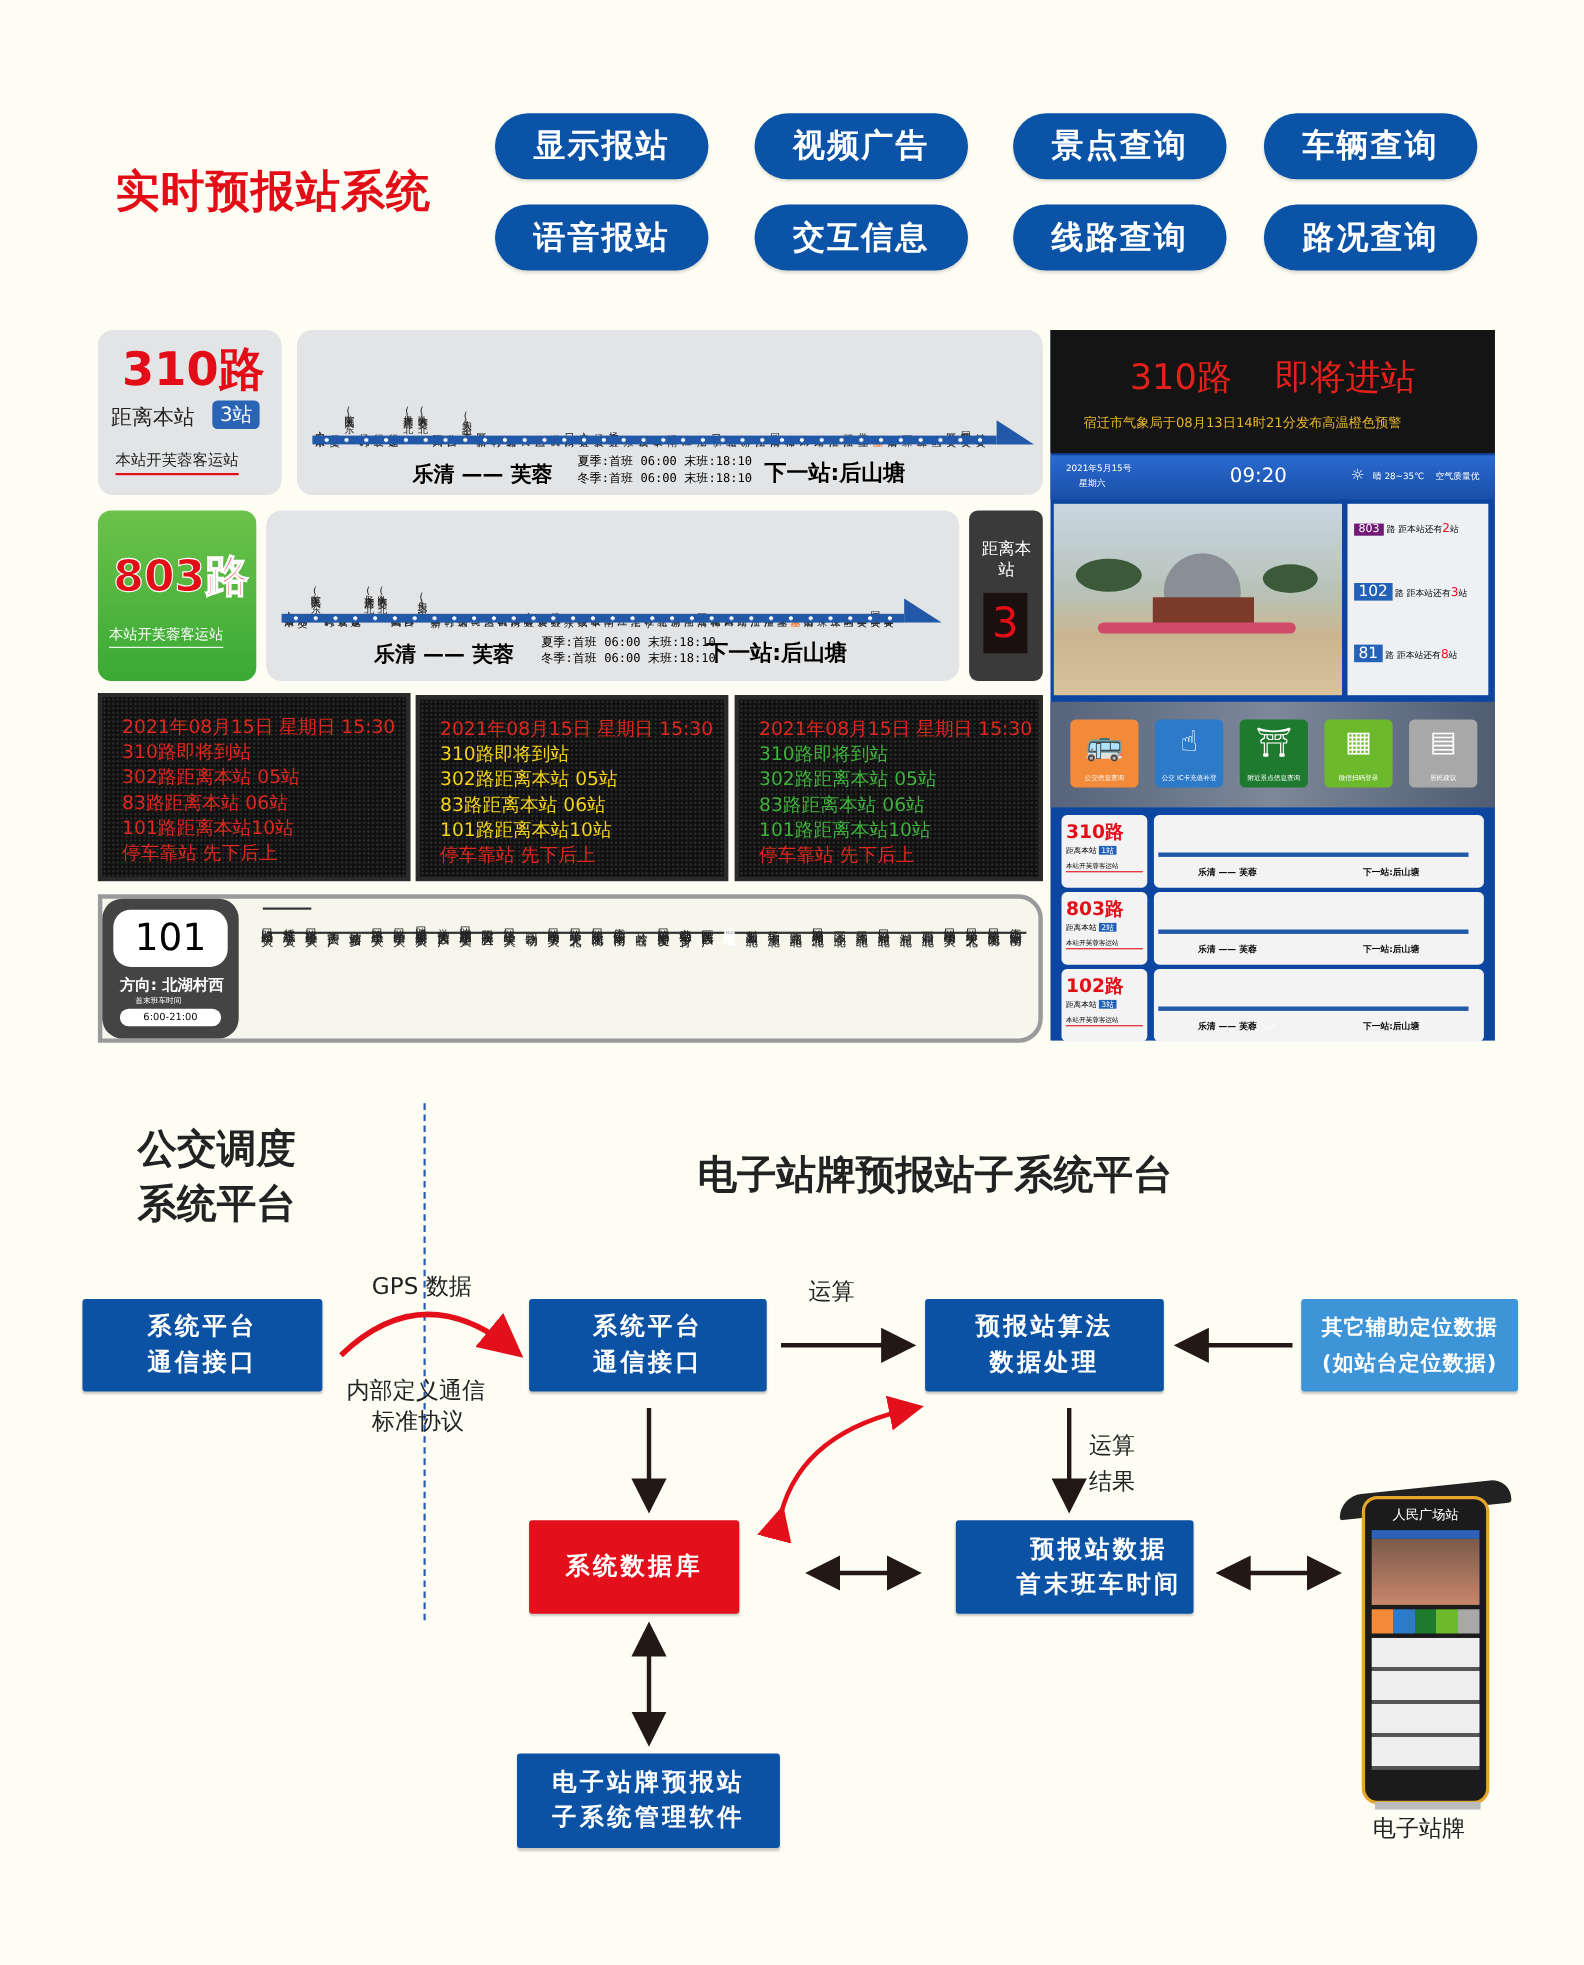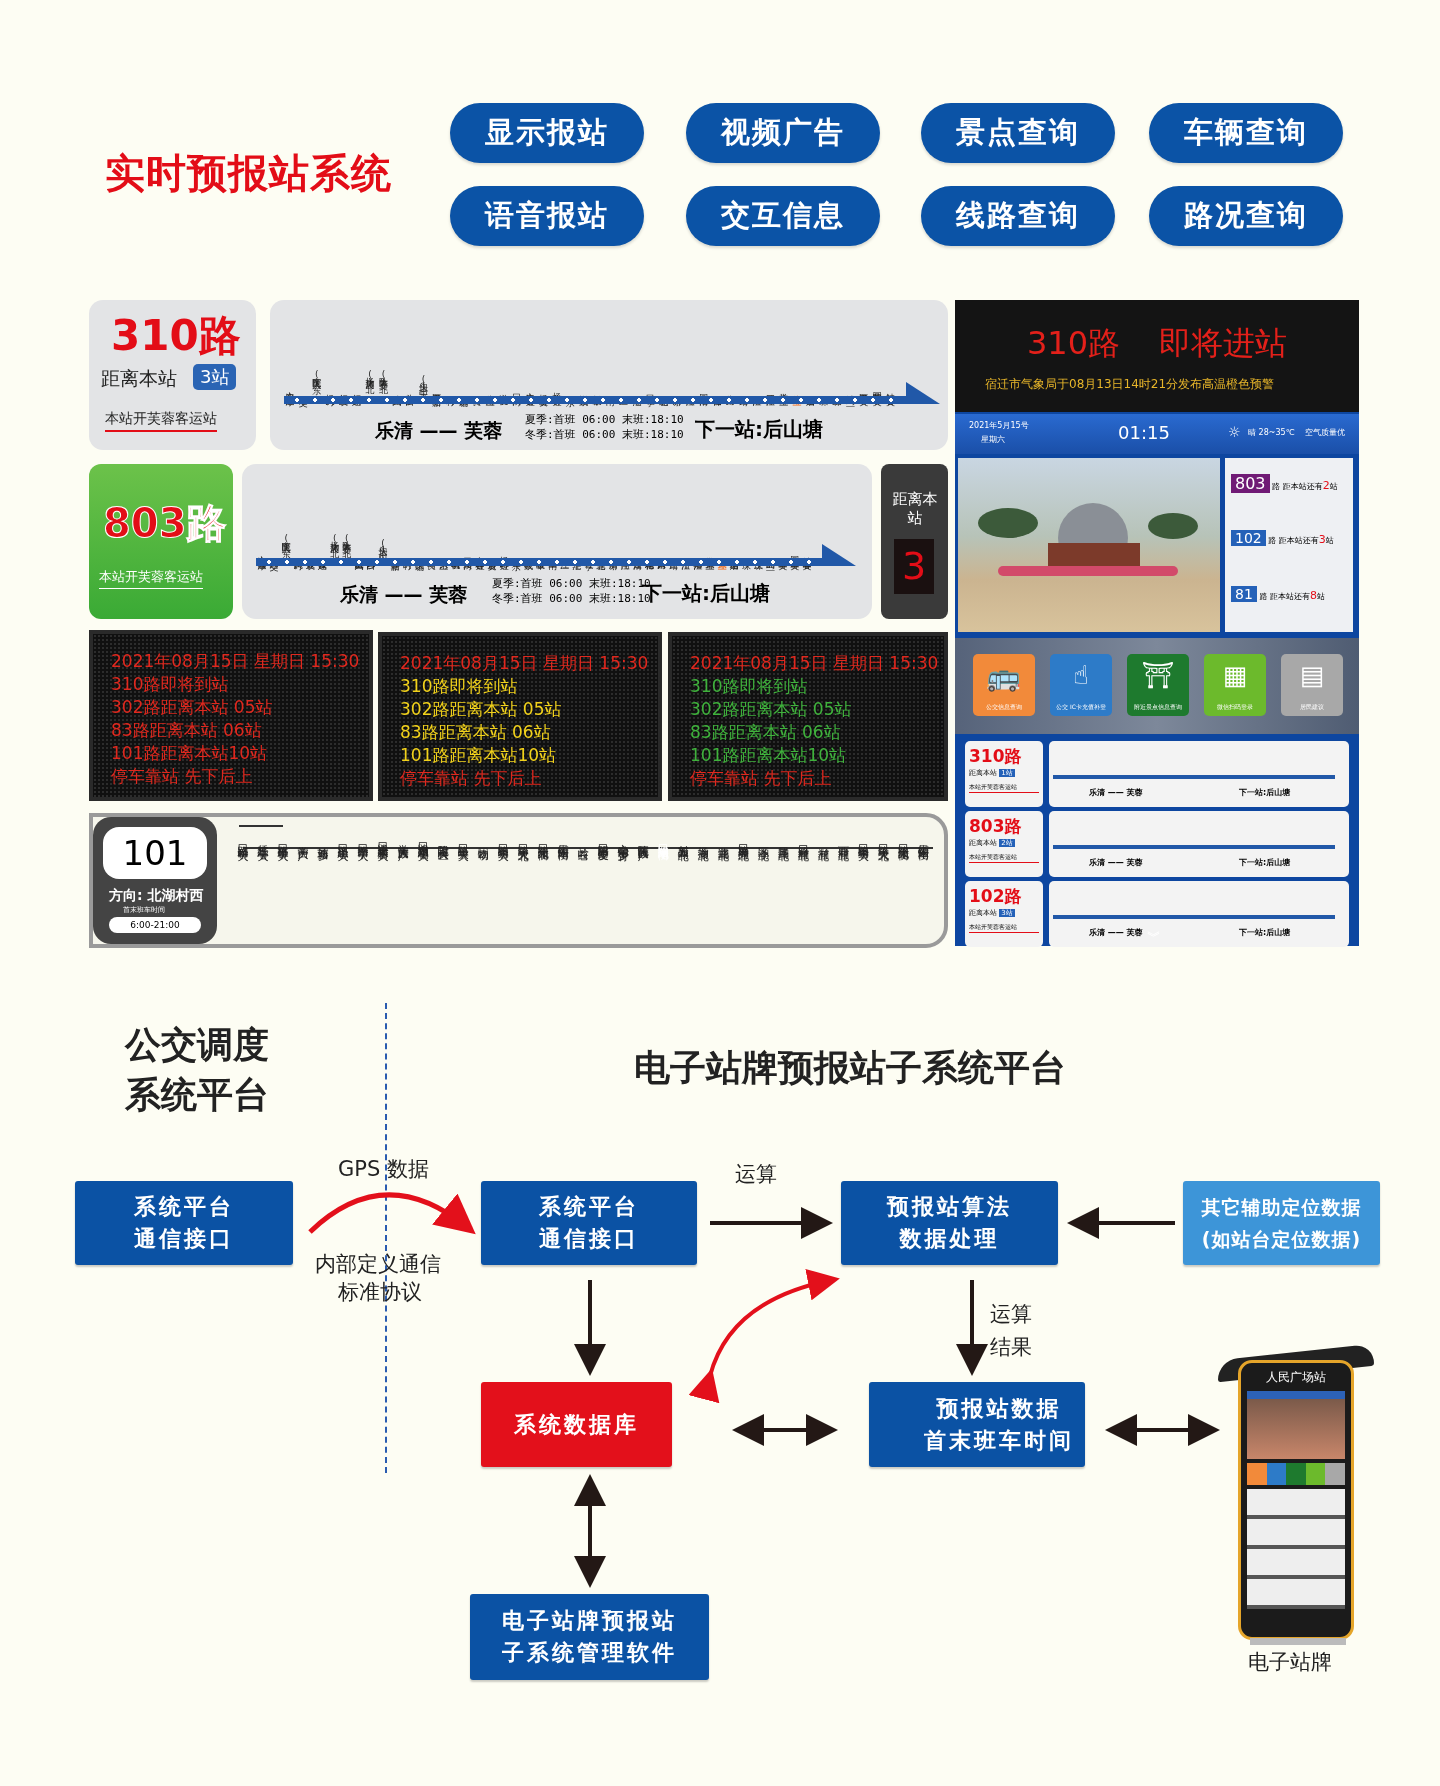--- a/index.html
+++ b/index.html
@@ -246,35 +246,35 @@
 
 <div class="abs" style="left:955px;top:300px;width:404px;height:646px;background:#0d46a0;">
   <div class="abs" style="left:0;top:0;width:404px;height:112px;background:#141414;">
     <div class="abs" style="left:72px;top:22px;font-size:32px;color:#e3201a;">310路</div>
     <div class="abs" style="left:204px;top:22px;font-size:32px;color:#e3201a;">即将进站</div>
     <div class="abs" style="left:30px;top:76px;font-size:12px;color:#e8b62a;">宿迁市气象局于08月13日14时21分发布高温橙色预警</div>
   </div>
   <div class="abs screen-hdr" style="left:0;top:114px;width:404px;height:40px;">
     <div class="abs" style="left:14px;top:6px;font-size:8px;color:#fff;">2021年5月15号</div>
     <div class="abs" style="left:26px;top:20px;font-size:8px;color:#fff;">星期六</div>
-    <div class="abs" style="left:163px;top:8px;font-size:18px;color:#fff;">01:15</div>
+    <div class="abs" style="left:163px;top:8px;font-size:18px;color:#fff;">09:20</div>
     <div class="abs" style="left:273px;top:10px;font-size:14px;color:#fff;">☼</div>
     <div class="abs" style="left:293px;top:13px;font-size:8px;color:#fff;">晴 28~35℃</div>
     <div class="abs" style="left:350px;top:13px;font-size:8px;color:#fff;">空气质量优</div>
   </div>
   <div class="abs" style="left:3px;top:158px;width:262px;height:174px;background:linear-gradient(#c9d6e2 0%,#b7c3b8 45%,#cbb490 70%,#d8c39c 100%);">
     <div class="abs" style="left:100px;top:45px;width:70px;height:70px;border-radius:50%;background:#8a8f96;"></div>
     <div class="abs" style="left:90px;top:85px;width:92px;height:26px;background:#7c3a2a;"></div>
     <div class="abs" style="left:40px;top:108px;width:180px;height:10px;background:#d24a6a;border-radius:5px;"></div>
     <div class="abs" style="left:20px;top:50px;width:60px;height:30px;background:#3c5a3a;border-radius:50%;"></div>
     <div class="abs" style="left:190px;top:55px;width:50px;height:26px;background:#3c5a3a;border-radius:50%;"></div>
   </div>
   <div class="abs" style="left:270px;top:158px;width:128px;height:174px;background:#eef0f3;">
     <div class="abs" style="left:6px;top:16px;width:116px;font-size:8px;">
-      <span style="background:#701a75;color:#fff;font-size:16px;padding:0 4px;">803</span>
+      <span style="background:#701a75;color:#fff;font-size:10px;padding:0 4px;">803</span>
       <span>路  距本站还有</span><span style="color:#e30d17;font-size:11px">2</span><span>站</span>
     </div>
     <div class="abs" style="left:6px;top:72px;width:116px;font-size:8px;">
       <span style="background:#2461b8;color:#fff;font-size:14px;padding:0 4px;">102</span>
       <span>路  距本站还有</span><span style="color:#e30d17;font-size:11px">3</span><span>站</span>
     </div>
     <div class="abs" style="left:6px;top:128px;width:116px;font-size:8px;">
       <span style="background:#2461b8;color:#fff;font-size:14px;padding:0 4px;">81</span>
       <span>路  距本站还有</span><span style="color:#e30d17;font-size:11px">8</span><span>站</span>
     </div>

